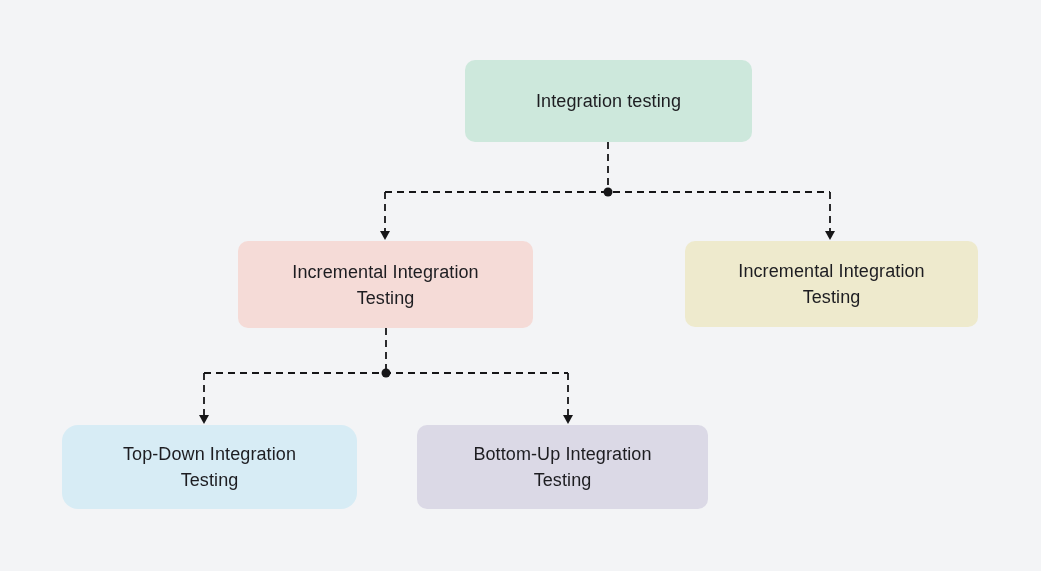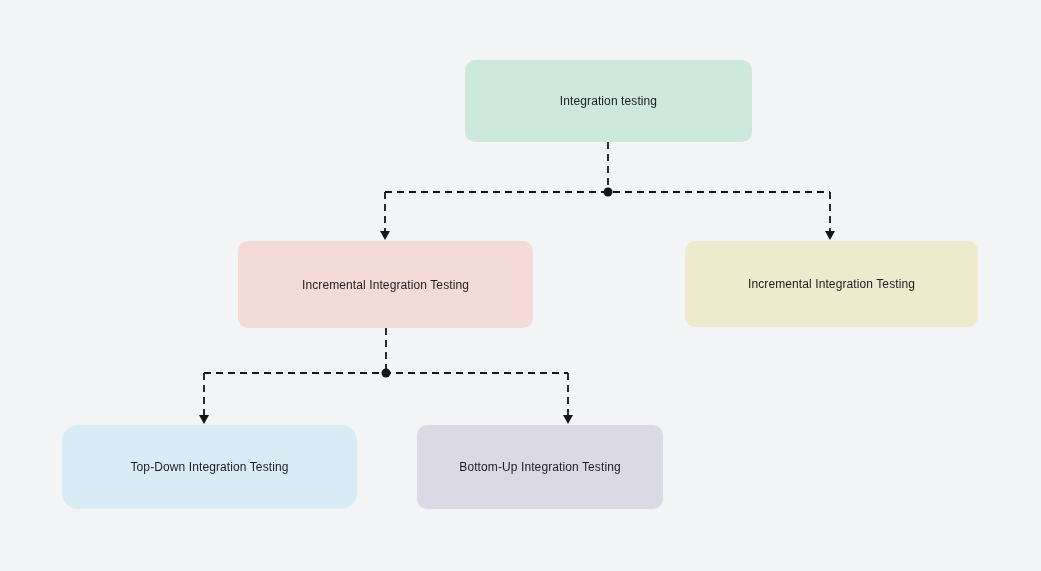--- a/index.html
+++ b/index.html
@@ -21,35 +21,35 @@
     height: 571px;
     pointer-events: none;
   }
   .node {
     position: absolute;
     border-radius: 10px;
     display: flex;
     align-items: center;
     justify-content: center;
     text-align: center;
-    font-size: 12px;
+    font-size: 18px;
     font-weight: 500;
     line-height: 26px;
     color: #1d1d21;
     letter-spacing: 0.1px;
   }
   .node .label {
     max-width: 215px;
     display: inline-block;
   }
   .node-root        { left: 465px; top: 60px;  width: 287px; height: 82px; }
   .node-inc-left    { left: 238px; top: 241px; width: 295px; height: 87px; }
   .node-inc-right   { left: 685px; top: 241px; width: 293px; height: 86px; }
   .node-top-down    { left: 62px;  top: 425px; width: 295px; height: 84px; border-radius: 16px; }
-  .node-bottom-up   { left: 417px; top: 425px; width: 246px; height: 84px; }
+  .node-bottom-up   { left: 417px; top: 425px; width: 291px; height: 84px; }
 
   .edge {
     fill: none;
     stroke-width: 1.8;
     stroke-dasharray: 7 5;
   }
 </style>
 </head>
 <body>
 

